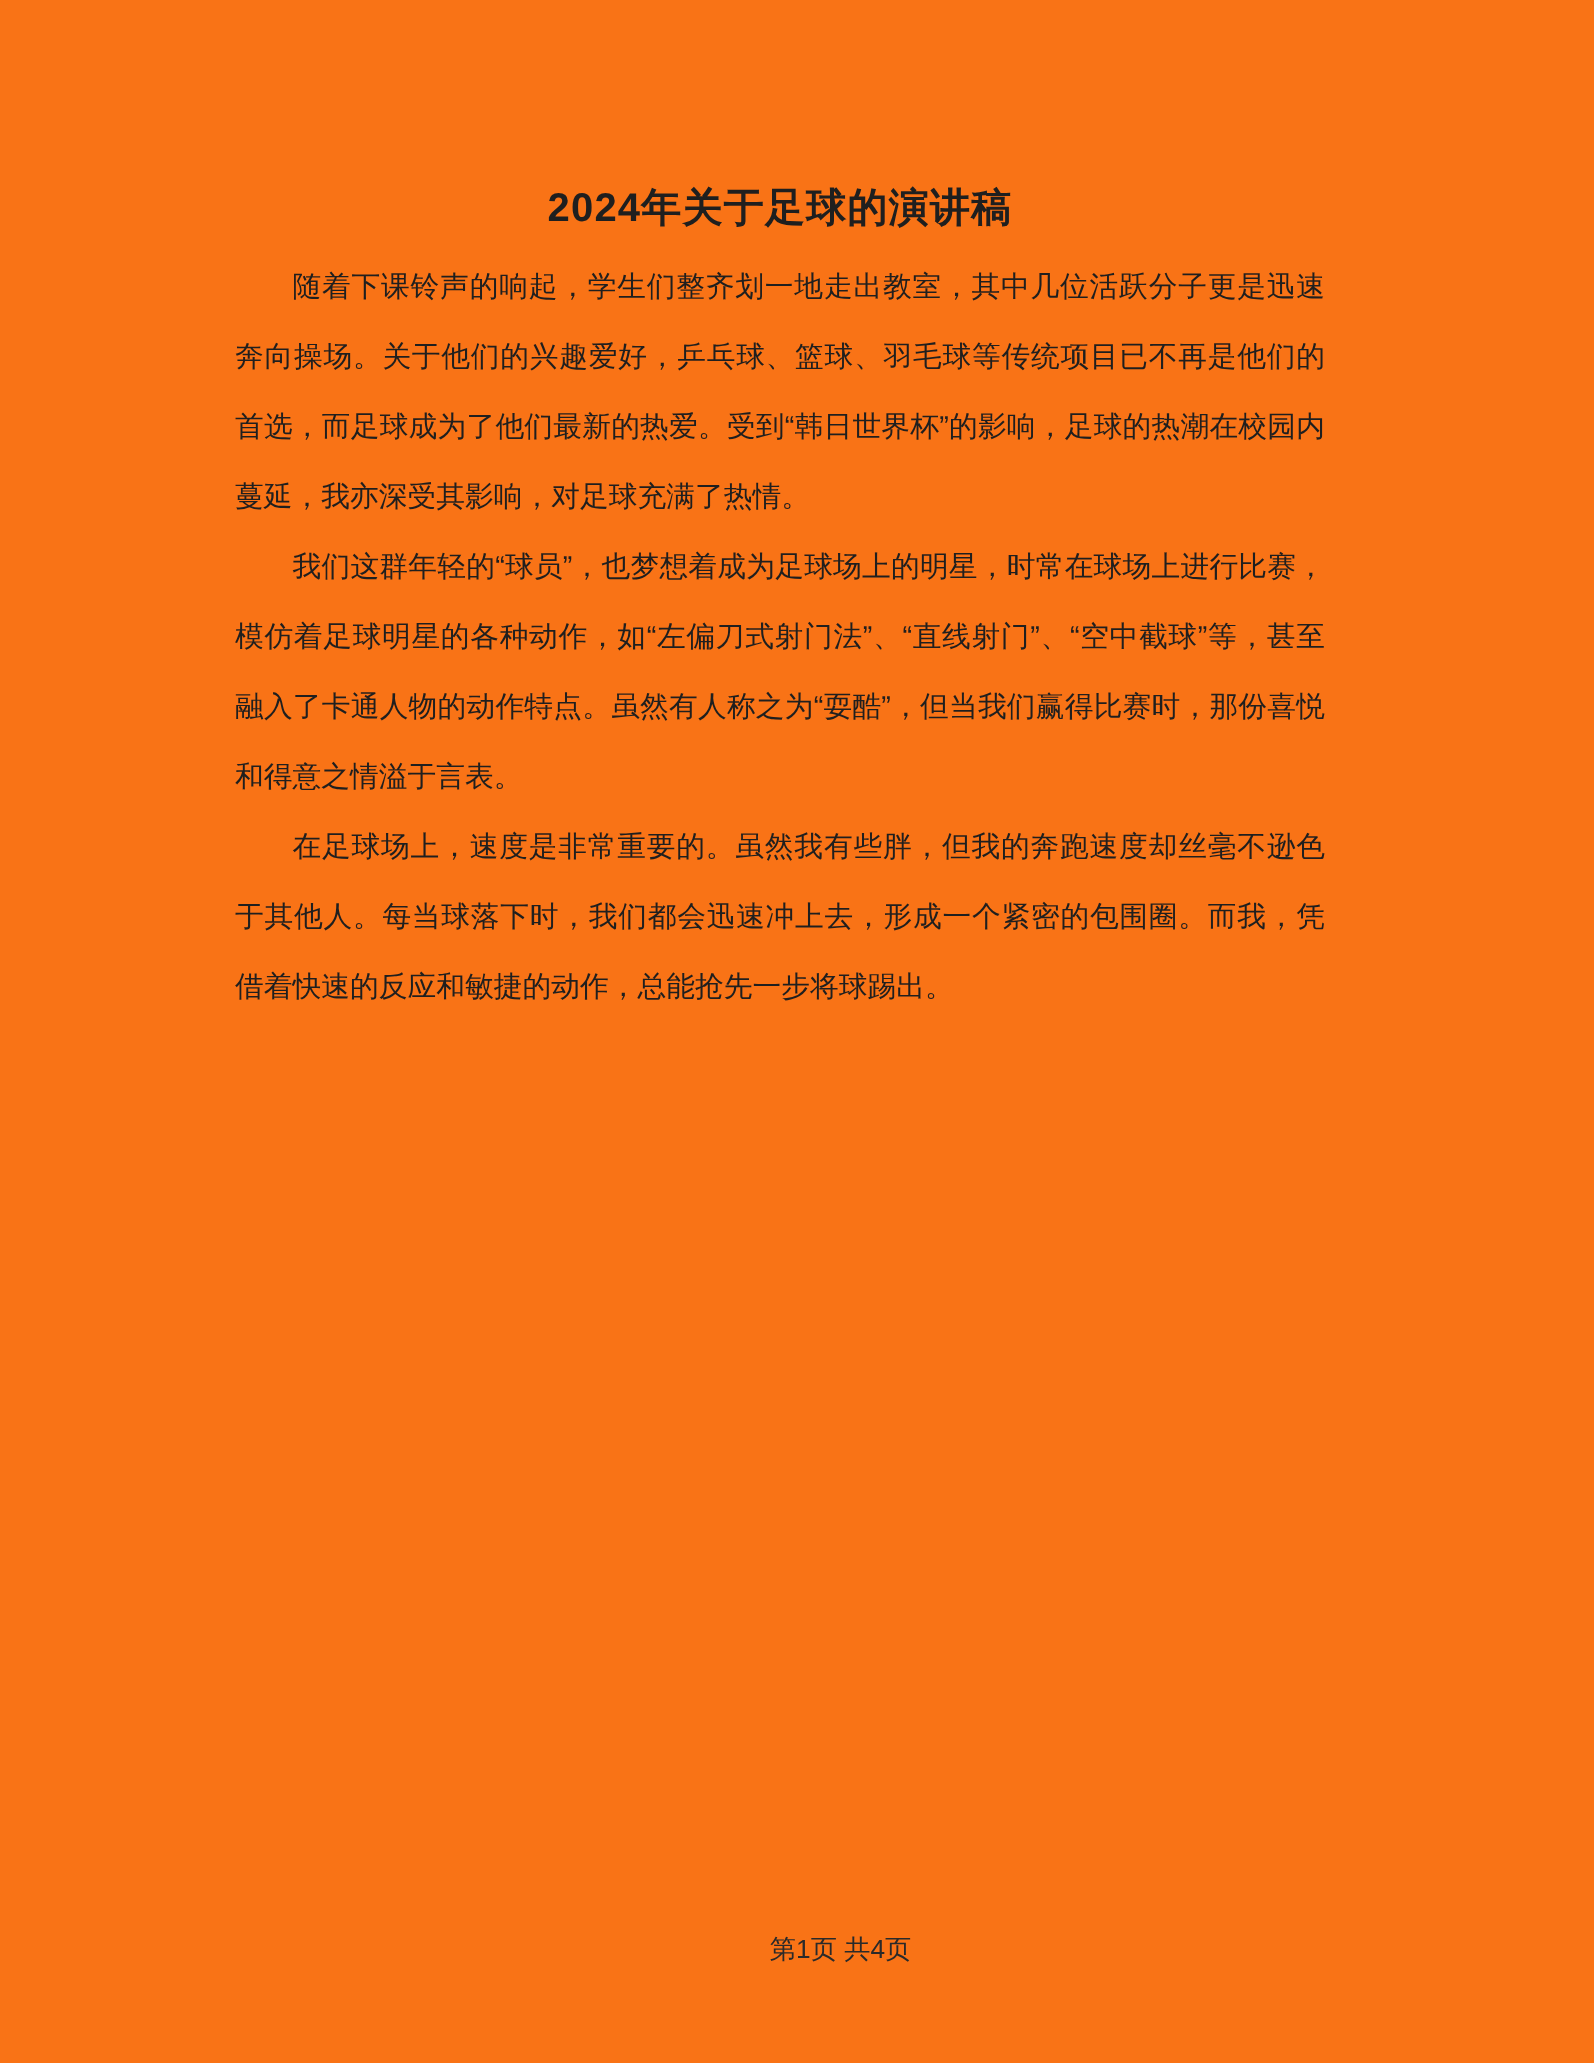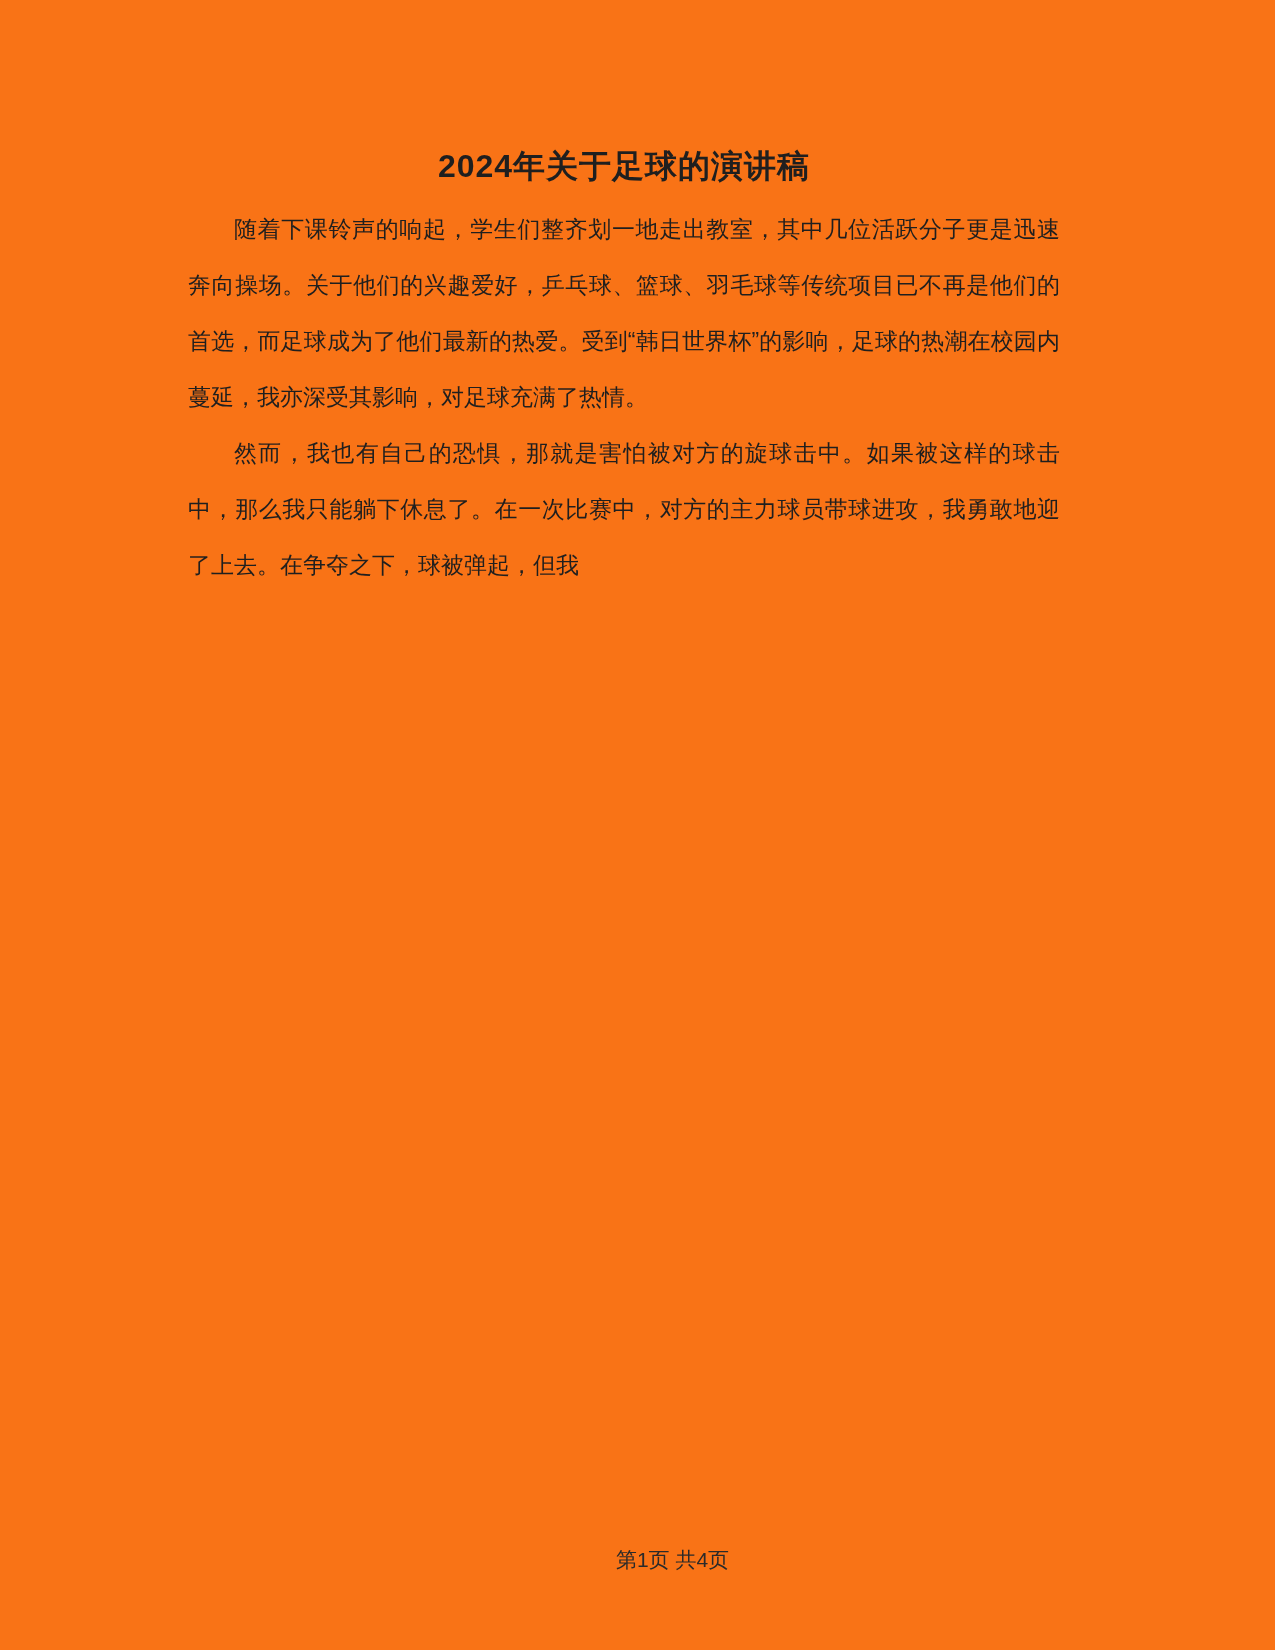--- a/index.html
+++ b/index.html
@@ -59,20 +59,21 @@
 </style>
 </head>
 <body>
 
 <div class="page">
 
   <h1 class="doc-title">2024年关于足球的演讲稿</h1>
 
   <div class="doc-body">
     <p class="para">随着下课铃声的响起，学生们整齐划一地走出教室，其中几位活跃分子更是迅速奔向操场。关于他们的兴趣爱好，乒乓球、篮球、羽毛球等传统项目已不再是他们的首选，而足球成为了他们最新的热爱。受到“韩日世界杯”的影响，足球的热潮在校园内蔓延，我亦深受其影响，对足球充满了热情。</p>
-    <p class="para">然而，我也有自己的恐惧，那就是害怕被对方的旋球击中。如果被这样的球击中，那么我只能躺下休息了。在一次比赛中，对方的主力球员带球进攻，我勇敢地迎了上去。在争夺之下，球被弹起，但我</p>
+    <p class="para">我们这群年轻的“球员”，也梦想着成为足球场上的明星，时常在球场上进行比赛，模仿着足球明星的各种动作，如“左偏刀式射门法”、“直线射门”、“空中截球”等，甚至融入了卡通人物的动作特点。虽然有人称之为“耍酷”，但当我们赢得比赛时，那份喜悦和得意之情溢于言表。</p>
+    <p class="para">在足球场上，速度是非常重要的。虽然我有些胖，但我的奔跑速度却丝毫不逊色于其他人。每当球落下时，我们都会迅速冲上去，形成一个紧密的包围圈。而我，凭借着快速的反应和敏捷的动作，总能抢先一步将球踢出。</p>
   </div>
 
   <div class="page-footer">
     <span>第1页 共4页</span>
   </div>
 
 </div>
 
 </body></html>

